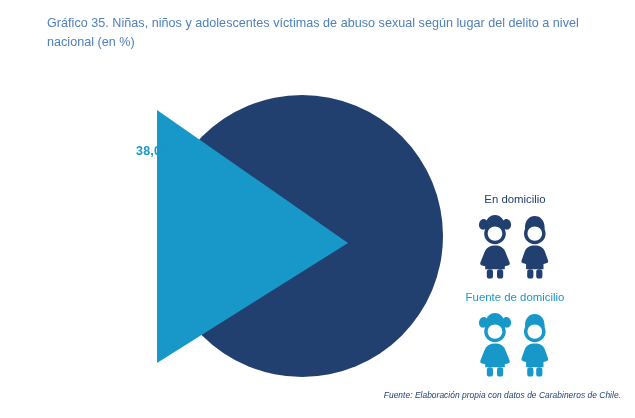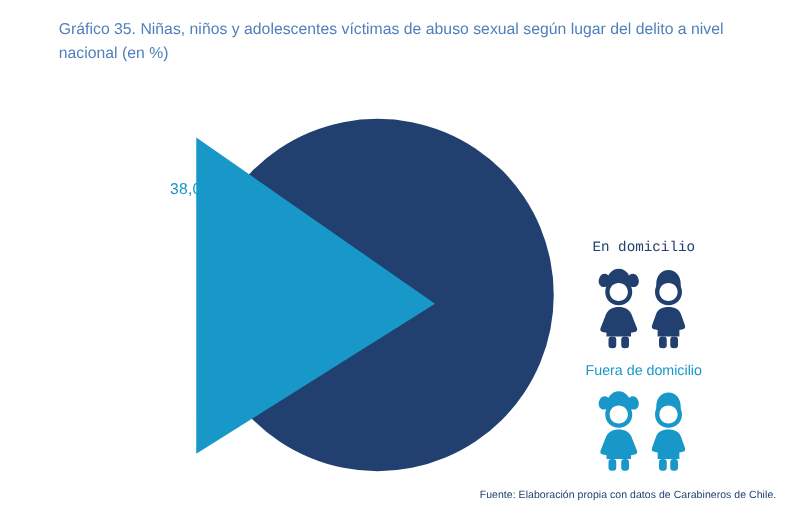--- a/index.html
+++ b/index.html
@@ -42,42 +42,42 @@
     position: absolute;
     left: 0;
     top: 0;
     display: block;
   }
 
   
   .value-label {
     position: absolute;
     font-size: 12.5px;
-    font-weight: normal;
+    font-weight: bold;
     white-space: nowrap;
     letter-spacing: 0.2px;
   }
   #label-fuera {
     left: 136px;
     top: 84px;
     color: #1898C8;
   }
   #label-en {
     left: 355px;
     top: 311px;
     color: #ffffff;
   }
 
   
   .legend-block {
     position: absolute;
     text-align: center;
     width: 170px;
   }
-  #legend-en-domicilio { left: 430px; top: 132px; font-family: Liberation Mono, monospace; }
+  #legend-en-domicilio { left: 430px; top: 132px; }
   #legend-fuera-domicilio { left: 430px; top: 230px; }
 
   .legend-label {
     font-size: 11.4px;
     line-height: 15px;
     white-space: nowrap;
     margin-bottom: 4px;
   }
   .legend-label.navy { color: #21406F; }
   .legend-label.cyan { color: #1898C8; }
@@ -86,20 +86,21 @@
     display: block;
     margin: 0 auto;
   }
 
   
   #source-note {
     position: absolute;
     right: 14px;
     bottom: 18px;
     font-size: 8.4px;
+    font-style: italic;
     color: #21406F;
     letter-spacing: 0.05px;
     white-space: nowrap;
     padding-left: 30px;
   }
 </style>
 </head>
 <body>
 
 <div id="chart-title">Gráfico 35. Niñas, niños y adolescentes víctimas de abuso sexual según lugar del delito a nivel nacional (en %)</div>
@@ -148,21 +149,21 @@
         <path d="M57.8 34.5 C52.8 34.5 49.2 36.5 47.8 40.3 L44.6 49.3 C44.1 50.7 44.8 52 46.2 52.3 L49.1 52.9 L49.1 58.2 L66.5 58.2 L66.5 52.9 L69.4 52.3 C70.8 52 71.5 50.7 71 49.3 L67.8 40.3 C66.4 36.5 62.8 34.5 57.8 34.5 Z"></path>
 
         <rect x="50.2" y="58.2" width="6.2" height="9.3" rx="2.6"></rect>
         <rect x="59.2" y="58.2" width="6.2" height="9.3" rx="2.6"></rect>
       </g>
     </svg>
   </div>
 
   <div class="legend-block" id="legend-fuera-domicilio">
 
-    <div class="legend-label cyan">Fuera de domicilio</div>
+    <div class="legend-label cyan">Fuente de domicilio</div>
 
     <svg class="legend-icons" width="76" height="68" viewBox="0 0 76 68">
       <g fill="#1898C8">
 
         <path d="M3.5 9.5 C1 12.5 1.5 17.5 5 18.5 C8 19.3 10.8 16.6 11 13.5 C11.1 11.2 10 9 8 8.2 C6.4 7.6 4.7 8.1 3.5 9.5 Z"></path>
         <path d="M32.5 9.5 C35 12.5 34.5 17.5 31 18.5 C28 19.3 25.2 16.6 25 13.5 C24.9 11.2 26 9 28 8.2 C29.6 7.6 31.3 8.1 32.5 9.5 Z"></path>
         <path d="M8 16.5 C8 8.8 12.6 4 18 4 C23.4 4 28 8.8 28 16.5 L28 19 C25.5 15 22.2 13.4 18 13.4 C13.8 13.4 10.5 15 8 19 Z"></path>
         <path d="M18 12 C11.9 12 7.2 16.6 7.2 22.6 C7.2 28.6 11.9 33.2 18 33.2 C24.1 33.2 28.8 28.6 28.8 22.6 C28.8 16.6 24.1 12 18 12 Z
                  M18 15.4 C22.1 15.4 25.3 18.5 25.3 22.6 C25.3 26.7 22.1 29.8 18 29.8 C13.9 29.8 10.7 26.7 10.7 22.6 C10.7 18.5 13.9 15.4 18 15.4 Z"></path>
         <path d="M18 34.5 C13.2 34.5 9.6 36.4 7.9 40.2 L3.4 51.6 C2.9 53 3.6 54.3 5.1 54.6 L8.2 55.2 L8.2 58.2 L27.8 58.2 L27.8 55.2 L30.9 54.6 C32.4 54.3 33.1 53 32.6 51.6 L28.1 40.2 C26.4 36.4 22.8 34.5 18 34.5 Z"></path>

